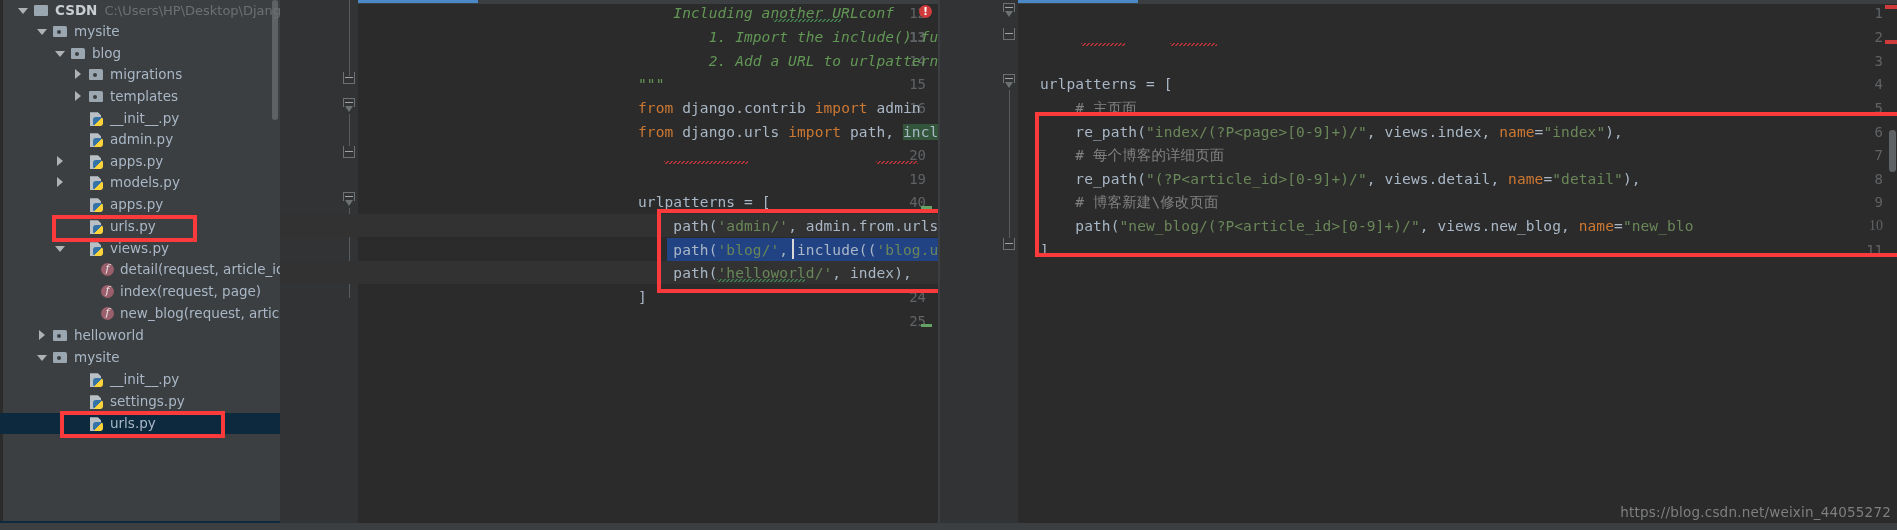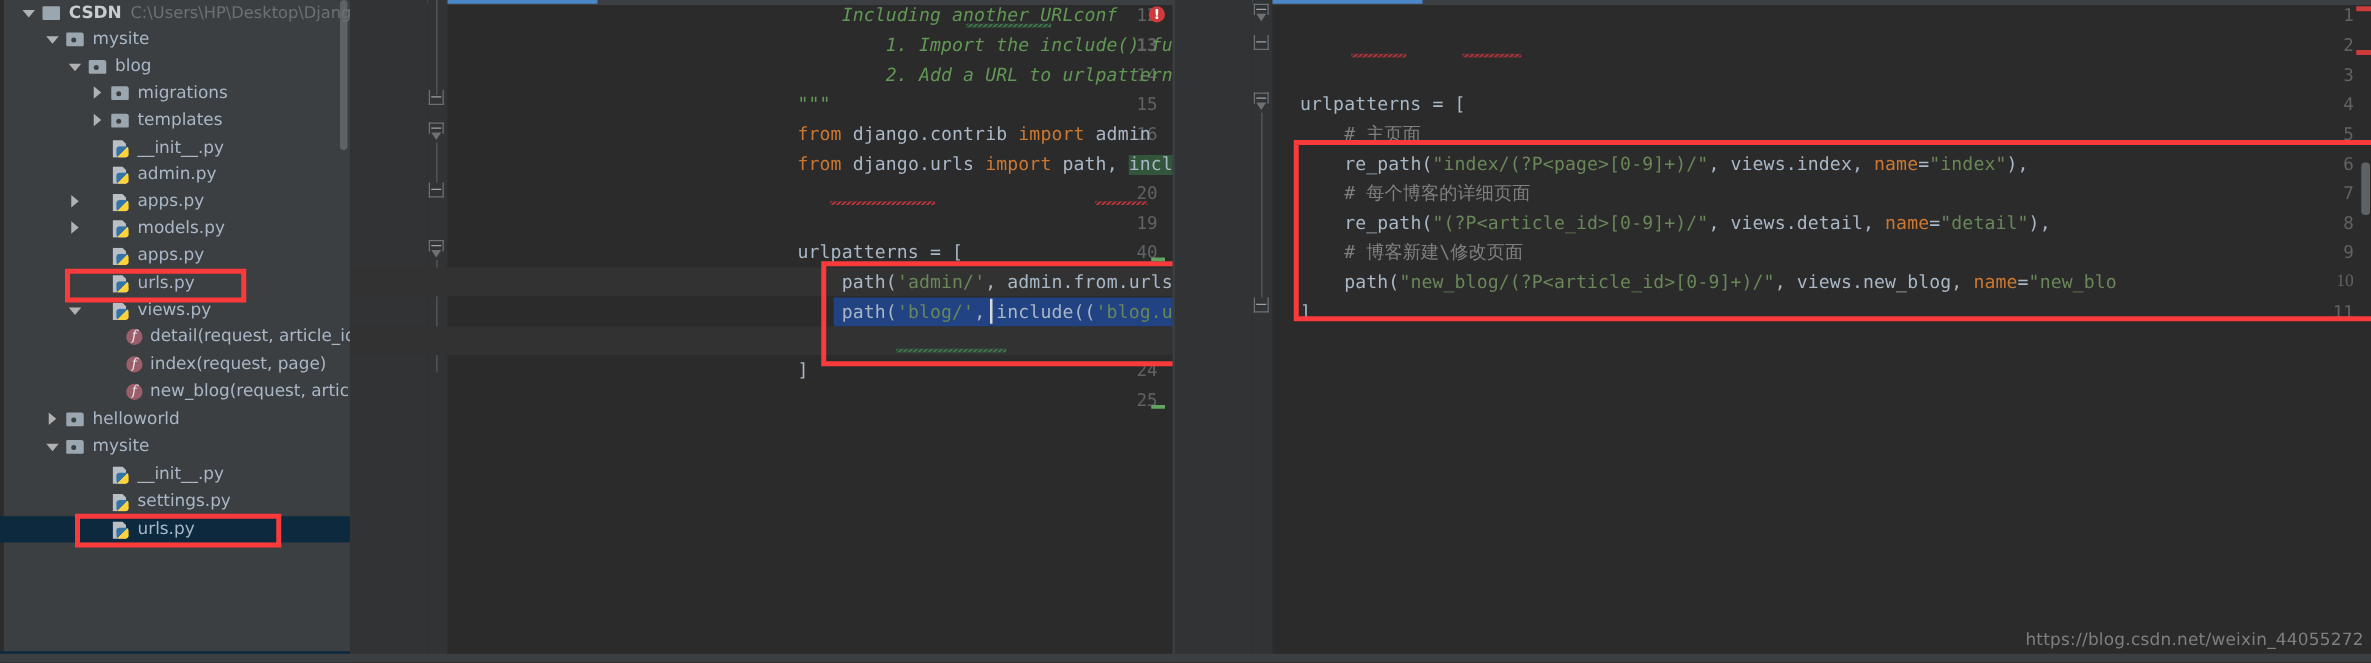--- a/index.html
+++ b/index.html
@@ -555,20 +555,21 @@
       <div class="code-line doc" style="top:26px; left:280px;">        1. Import the include() function: from django.urls import include,</div>
       <div class="code-line doc" style="top:50px; left:280px;">        2. Add a URL to urlpatterns:  path('blog/', include('blog.urls'))</div>
       <div class="code-line doc" style="top:73px; left:280px;">"""</div>
 
       <div class="code-line" style="top:97px; left:280px;"><span class="kw">from</span> <span class="id">django.contrib</span> <span class="kw">import</span> <span class="id">admin</span></div>
       <div class="code-line" style="top:121px; left:280px;"><span class="kw">from</span> <span class="id">django.urls</span> <span class="kw">import</span> <span class="id">path</span>, <span class="id hl-green">include</span></div>
 
       <div class="code-line" style="top:191px; left:280px;"><span class="id">urlpatterns</span> = [</div>
       <div class="code-line" style="top:215px; left:280px;">    <span class="id">path</span>(<span class="str">'admin/'</span>, <span class="id">admin</span>.<span class="id">from</span>.<span class="id">urls</span>),</div>
       <div class="code-line" style="top:239px; left:280px;">    <span class="id">path</span>(<span class="str">'blog/'</span>, <span class="id">include</span>((<span class="str">'blog.urls'</span>, ), =)),</div>
+      <div class="code-line" style="top:262px; left:280px;">    <span class="id">path</span>(<span class="str">'helloworld/'</span>, <span class="id">index</span>),</div>
       <div class="code-line" style="top:286px; left:280px;"><span class="id">]</span></div>
     </div>
 
     <div class="squiggle-green" style="left:493px; top:19px; width:68px;"></div>
     <div class="squiggle-red" style="left:384px; top:161px; width:84px;"></div>
     <div class="squiggle-red" style="left:596px; top:161px; width:42px;"></div>
     <div class="squiggle-green" style="left:437px; top:279px; width:88px;"></div>
 
     <div class="caret" style="left:512px; top:239px;"></div>
 

